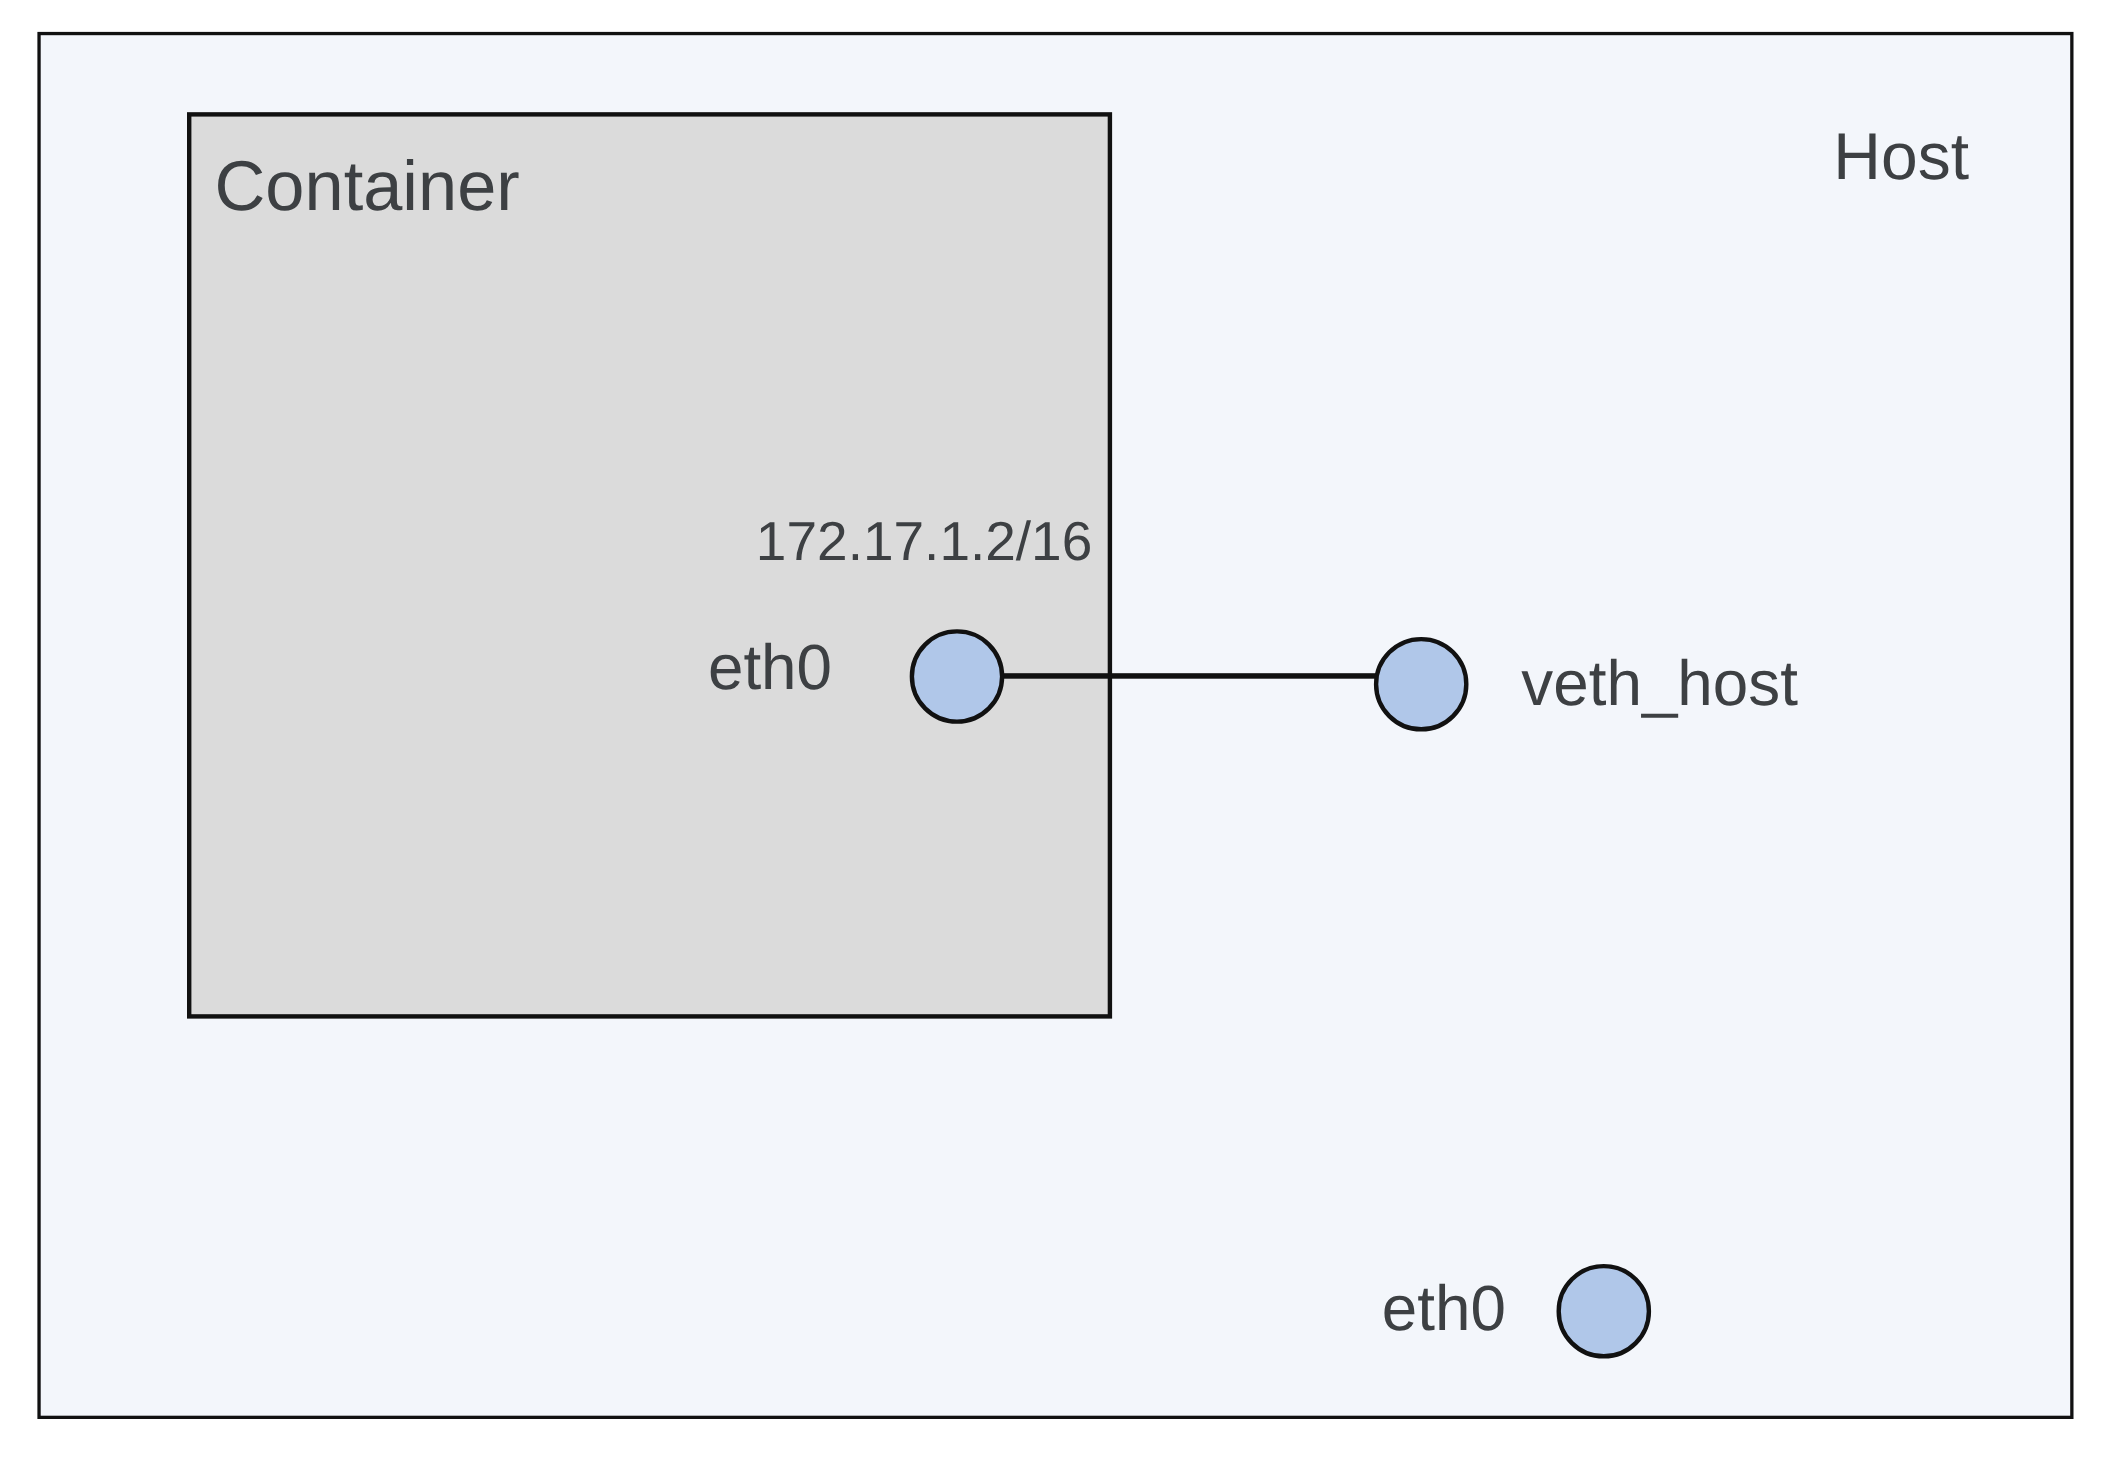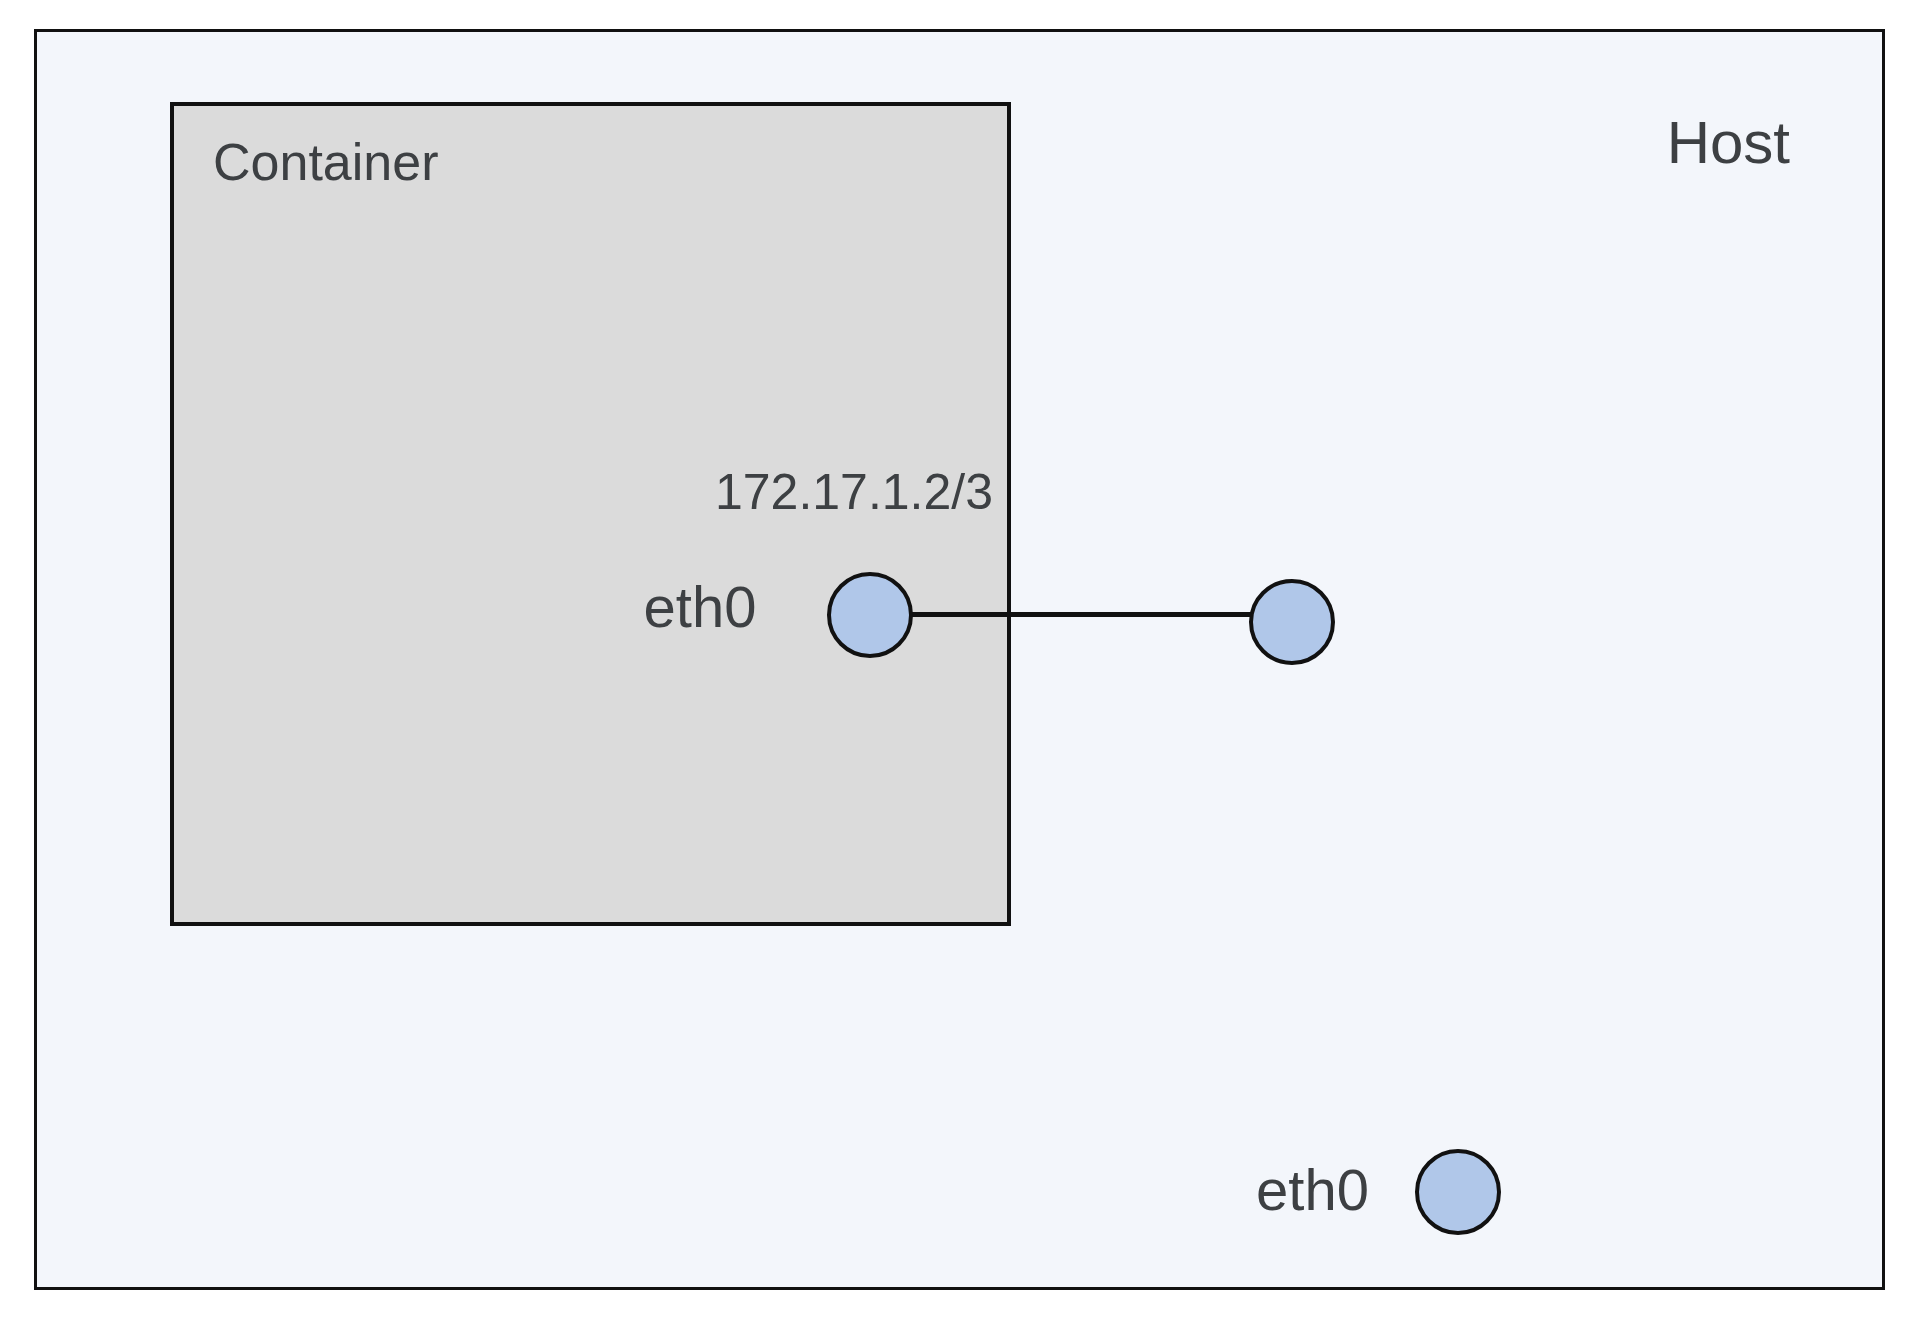--- a/index.html
+++ b/index.html
@@ -41,23 +41,23 @@
     white-space: nowrap;
   }
   #host-label {
     top: 78px;
     right: 92px;
     font-size: 60px;
     font-weight: normal;
     line-height: 1.1;
   }
   #container-label {
-    left: 176px;
+    left: 158px;
     top: 102px;
-    font-size: 52px;
+    font-size: 64px;
     line-height: 1.1;
   }
   #ip-label {
     left: 650px;
     top: 430px;
     width: 306px;
     text-align: right;
     font-size: 50px;
     line-height: 1.2;
   }
@@ -119,30 +119,31 @@
 <div id="canvas">
 
   <div id="host-box" class="box">
 
     <div id="container-box" class="box"></div>
 
     <div id="host-label" class="lbl">Host</div>
 
     <div id="container-label" class="lbl">Container</div>
 
-    <div id="ip-label" class="lbl">172.17.1.2/3</div>
+    <div id="ip-label" class="lbl">172.17.1.2/16</div>
 
     <div id="eth0-container-label" class="lbl">eth0</div>
 
 
     <div id="veth-link"></div>
 
     <div id="eth0-container-circle" class="node-circle"></div>
 
     <div id="veth-host-circle" class="node-circle"></div>
 
+    <div id="veth-host-label" class="lbl">veth_host</div>
 
     <div id="host-eth0-label" class="lbl">eth0</div>
 
     <div id="host-eth0-circle" class="node-circle"></div>
 
   </div>
 </div>
 
 </body></html>

